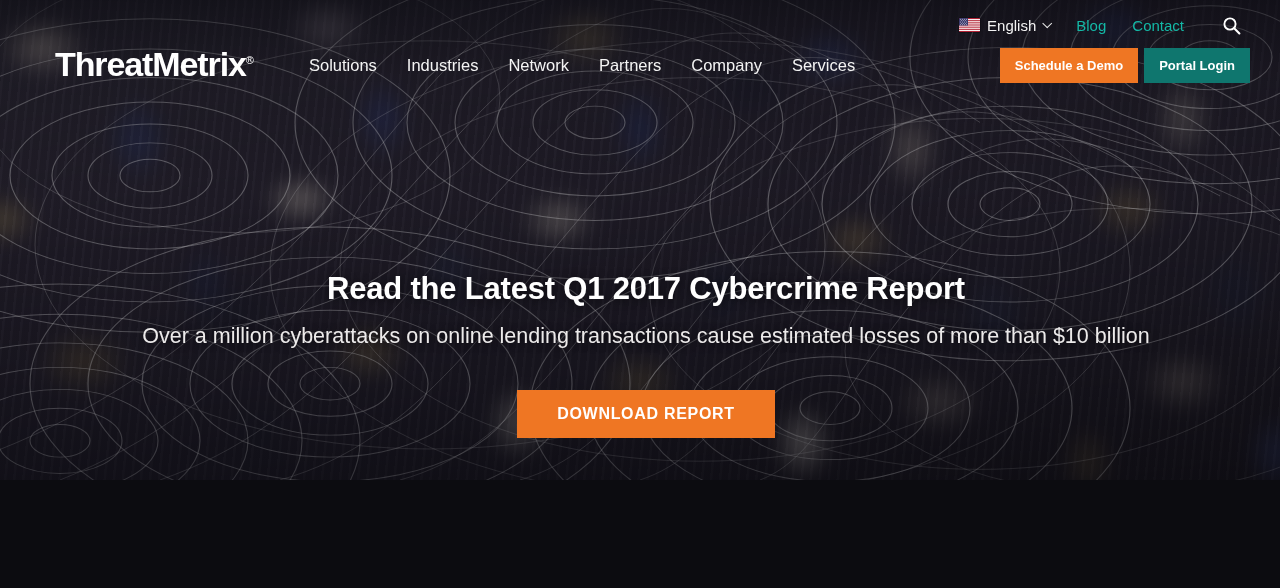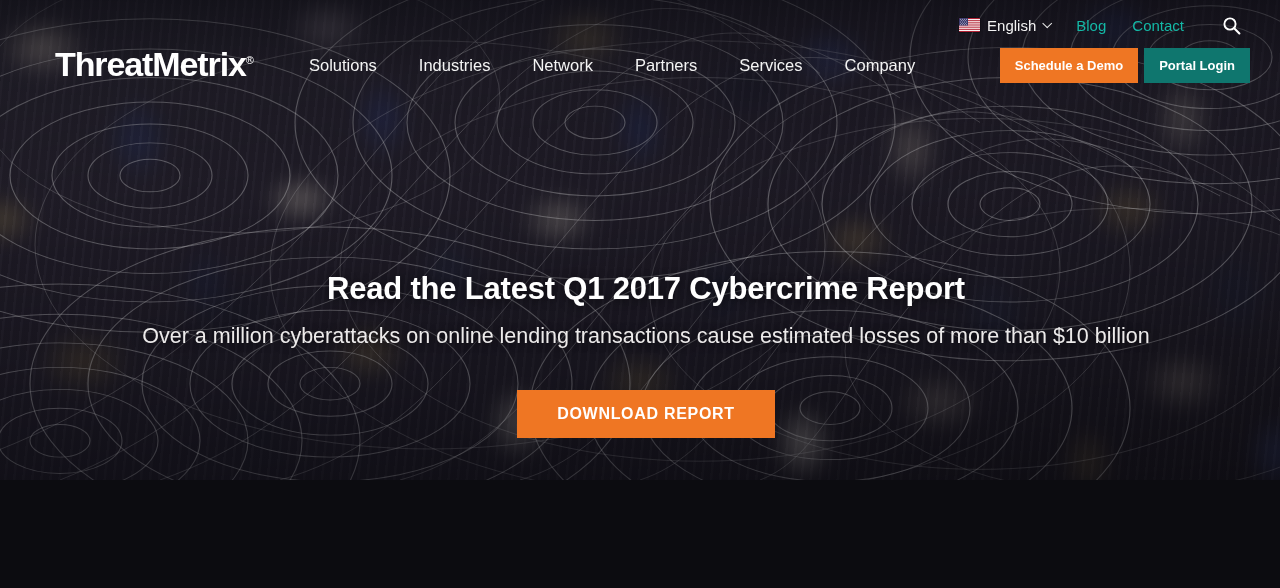--- a/index.html
+++ b/index.html
@@ -132,21 +132,21 @@
     letter-spacing:-1.1px;
     line-height:1;
     white-space:nowrap;
     user-select:none;
     position:relative;
     top:-1px;
   }
   .logo sup { font-size:11px; font-weight:normal; vertical-align:super; letter-spacing:0; }
 
   .nav {
-    display:flex; align-items:center; gap:12px;
+    display:flex; align-items:center; gap:0;
     margin-left:40px;
     flex:1;
   }
   .nav a {
     color:#f4f4f4;
     font-size:16.5px;
     text-decoration:none;
     padding:8px 15px;
     white-space:nowrap;
     cursor:pointer;
@@ -312,22 +312,22 @@
 
       <div class="logo">
         <span>ThreatMetrix</span><sup>®</sup>
       </div>
 
       <nav class="nav">
         <a href="#">Solutions</a>
         <a href="#">Industries</a>
         <a href="#">Network</a>
         <a href="#">Partners</a>
+        <a href="#">Company</a>
         <a href="#">Services</a>
-        <a href="#">Company</a>
       </nav>
 
       <div class="hdr-buttons">
         <a class="btn-demo" href="#">Schedule a Demo</a>
         <a class="btn-portal" href="#">Portal Login</a>
       </div>
     </div>
   </div>
 
   <div class="hero-copy">

